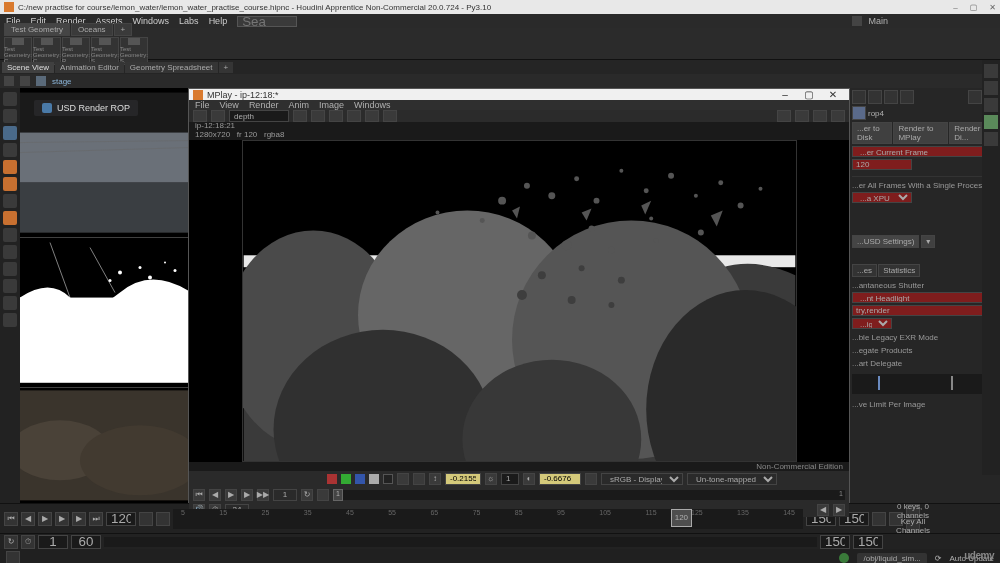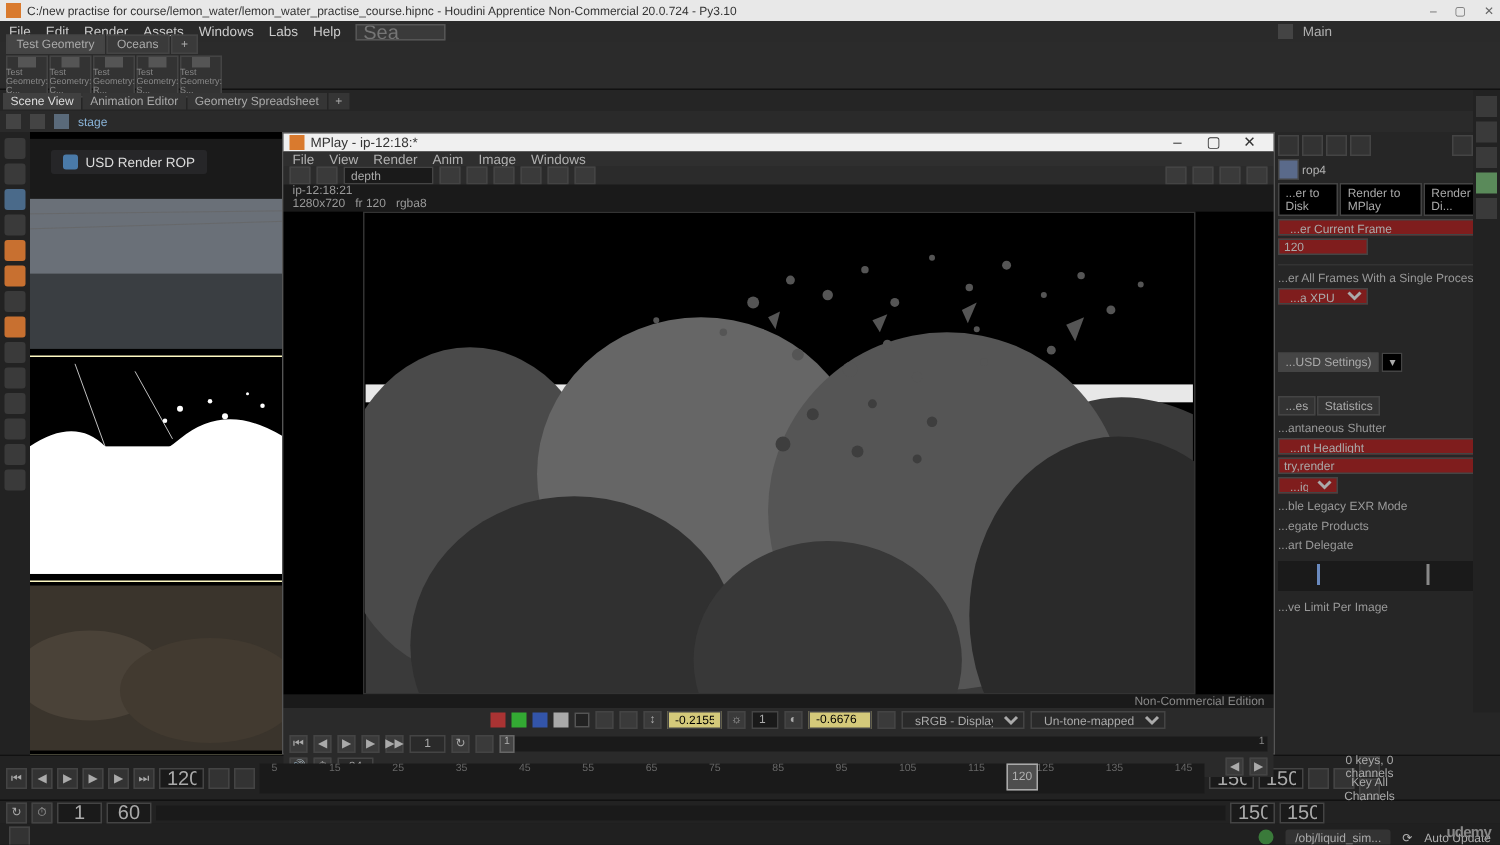--- a/index.html
+++ b/index.html
@@ -20,21 +20,21 @@
 .tabbar { height: 14px; background: #252525; display: flex; align-items: center; padding: 0 2px; gap: 1px; font-size: 8px; text-align: right; }
 .tabbar .tab { background: #353535; padding: 1px 5px; color: #aaa; }
 .tabbar .tab.active { background: #404040; color: #ddd; }
 .pathbar { height: 14px; background: #2a2a2a; display: flex; align-items: center; padding: 0 4px; gap: 6px; font-size: 8px; color: #8ab4d8; }
 .pathbar .ic { width: 10px; height: 10px; background: #444; }
 .main-area { display: flex; height: 415px; }
 .left-tools { width: 20px; background: #222; display: flex; flex-direction: column; gap: 3px; padding-top: 4px; align-items: center; }
 .left-tools .t { width: 14px; height: 14px; background: #3a3a3a; border-radius: 2px; }
 .left-tools .t.orange { background: #c87030; }
 .left-tools .t.blue { background: #4a6a8a; }
-.viewport-left { width: 168px; background: #fef9c3; display: flex; flex-direction: column; gap: 1px; }
+.viewport-left { width: 168px; background: #404040; display: flex; flex-direction: column; gap: 1px; }
 .vp-pane { flex: 1; background: #000; position: relative; overflow: hidden; }
 .vp-pane .node-label { position: absolute; top: 12px; left: 14px; background: rgba(40,40,42,0.9); padding: 3px 8px; font-size: 9px; color: #ddd; display: flex; align-items: center; gap: 5px; border-radius: 2px; }
 .vp-pane .node-label .dot { width: 10px; height: 10px; background: #4a7aa8; border-radius: 2px; }
 .mplay-window { flex: 1; background: #2a2a2a; display: flex; flex-direction: column; position: relative; border: 1px solid #555; }
 .mplay-title { height: 16px; background: #f0f0f0; display: flex; align-items: center; padding: 0 4px; color: #333; font-size: 9px; }
 .mplay-title .ic { width: 10px; height: 10px; background: #d97a2e; margin-right: 4px; }
 .mplay-title .t { flex: 1; }
 .mplay-title .wbtn { width: 24px; text-align: center; color: #333; font-size: 10px; }
 .mplay-title .close { background: transparent; }
 .mplay-menu { height: 14px; background: #2f2f2f; display: flex; align-items: center; padding: 0 6px; gap: 10px; font-size: 9px; }
@@ -50,21 +50,21 @@
 .mplay-controls { background: #2a2a2a; display: flex; flex-direction: column; }
 .mplay-row { height: 16px; display: flex; align-items: center; padding: 0 4px; gap: 4px; }
 .mplay-row .btn { width: 12px; height: 12px; background: #3a3a3a; border: 1px solid #444; display: flex; align-items: center; justify-content: center; font-size: 8px; color: #aaa; }
 .mplay-row .swatch { width: 10px; height: 10px; }
 .mplay-row .field { background: #d4c97a; color: #000; padding: 0 4px; height: 12px; font-size: 8px; border: 1px solid #444; }
 .mplay-row .dd { background: #2a2a2a; border: 1px solid #444; padding: 0 4px; height: 12px; font-size: 8px; color: #aaa; }
 .right-panel { width: 150px; background: #262626; display: flex; flex-direction: column; padding: 2px; font-size: 8px; overflow: hidden; }
 .right-panel .row { display: flex; align-items: center; gap: 2px; margin-bottom: 2px; }
 .right-panel .toolbtn { width: 14px; height: 14px; background: #333; border: 1px solid #444; }
 .right-panel .label { color: #999; padding: 2px 0; }
-.right-panel .btn { background: #000000; border: 1px solid #444; padding: 1px 4px; color: #aaa; font-size: 8px; }
+.right-panel .btn { background: #404040; border: 1px solid #444; padding: 1px 4px; color: #aaa; font-size: 8px; }
 .right-panel .section { border-top: 1px solid #333; padding-top: 4px; margin-top: 4px; }
 .right-panel .field { background: #7f1d1d; border: 1px solid #444; padding: 0 3px; font-size: 8px; color: #aaa; height: 11px; }
 .right-panel .tab-btn { background: #333; padding: 1px 4px; font-size: 8px; color: #aaa; border: 1px solid #444; text-align: center; }
 .right-panel .tab-btn.active { background: #454545; }
 .right-panel .slider { height: 20px; background: #1a1a1a; position: relative; margin: 4px 0; }
 .right-panel .slider .handle { position: absolute; top: 2px; width: 2px; height: 14px; background: #6a8abf; }
 .timeline { height: 30px; background: #222; display: flex; align-items: center; padding: 0 4px; gap: 3px; font-size: 8px; border-top: 1px solid #111; }
 .timeline .btn { width: 14px; height: 14px; background: #333; border: 1px solid #444; display: flex; align-items: center; justify-content: center; color: #aaa; }
 .timeline .frame-field { background: #1a1a1a; border: 1px solid #444; padding: 0 4px; width: 30px; height: 14px; color: #aaa; text-align: center; }
 .timeline .track { flex: 1; height: 20px; background: #1a1a1a; position: relative; }

